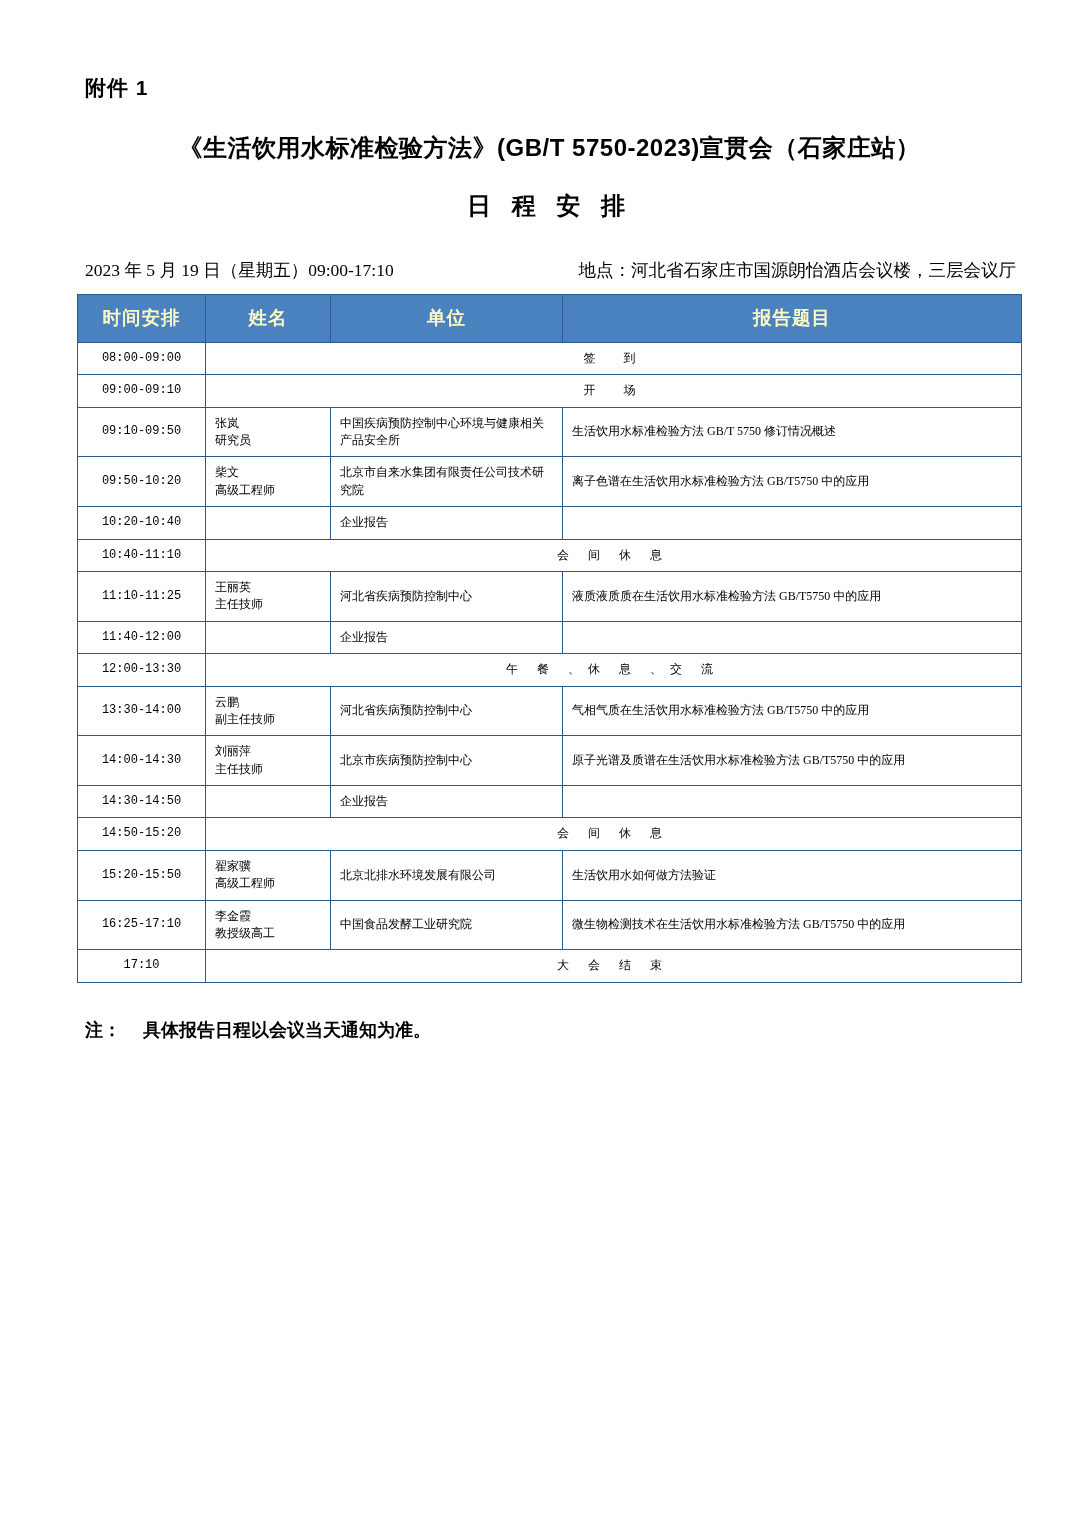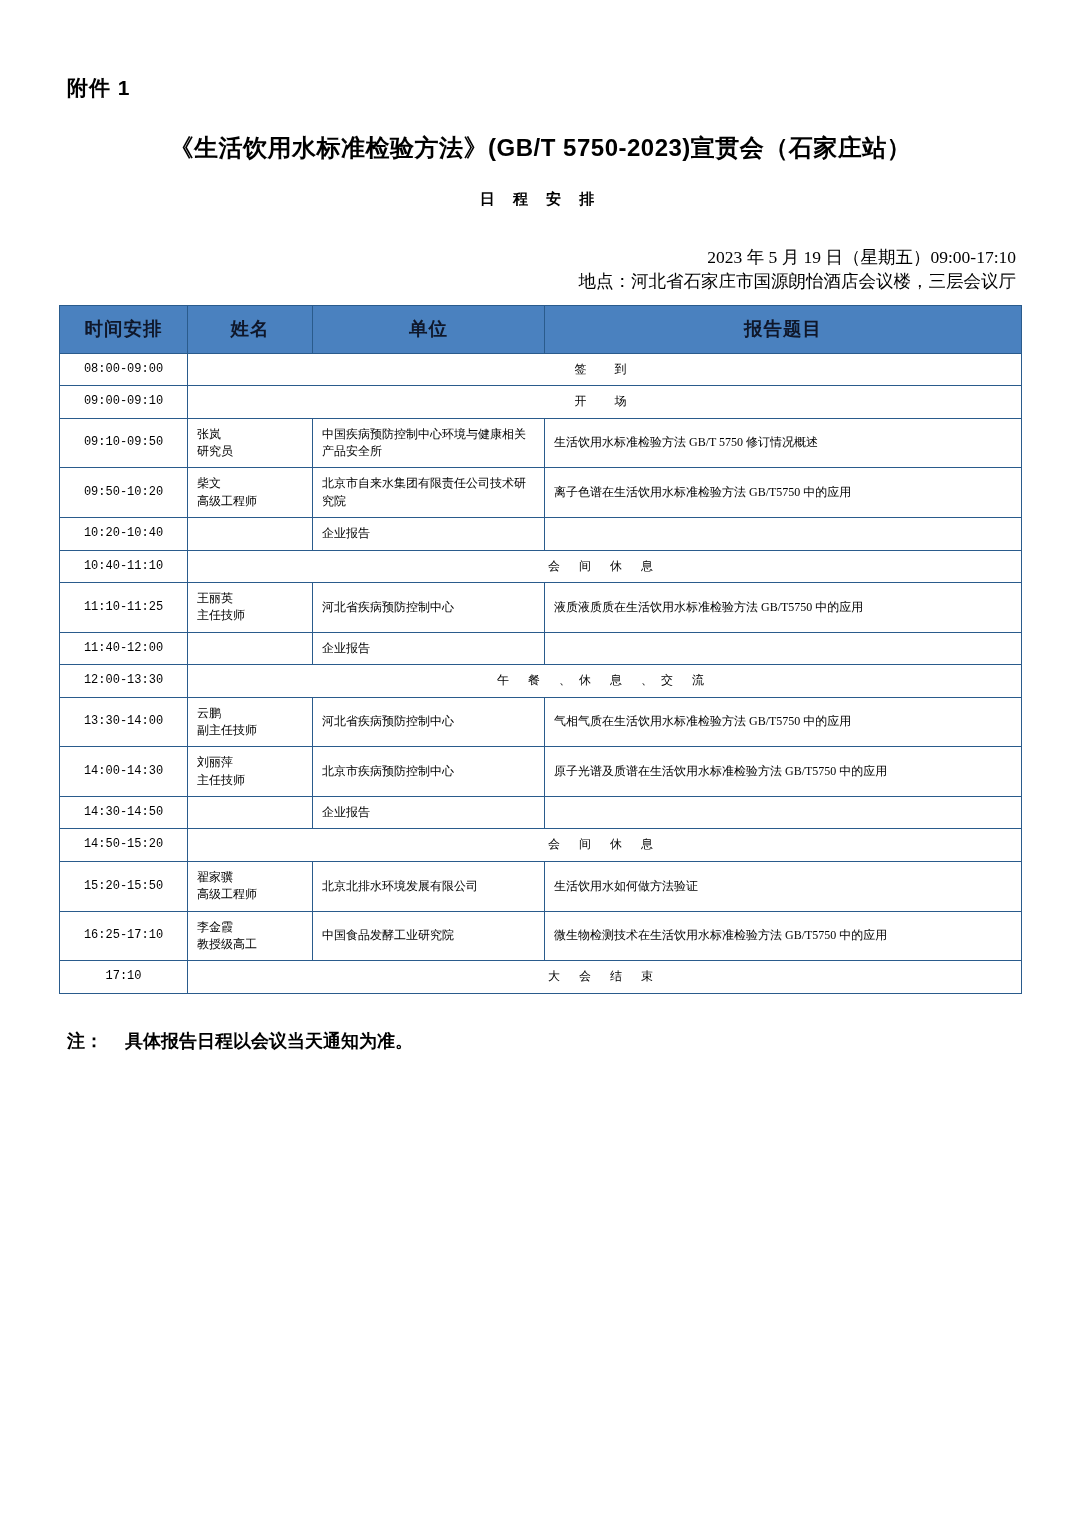--- a/index.html
+++ b/index.html
@@ -11,73 +11,72 @@
     width: 1080px;
     min-height: 1527px;
     font-family: "Liberation Serif", serif;
     color: #000;
   }
   .page {
     position: relative;
     width: 1077px;
     min-height: 1527px;
     box-sizing: border-box;
-    padding: 60px 55px 40px 59px;
+    padding: 60px 55px 40px 77px;
   }
   .attachment {
     font-family: "Liberation Sans", sans-serif;
     font-size: 21px;
     font-weight: bold;
     letter-spacing: 1px;
     margin: 14px 0 0 8px;
   }
   .doc-title {
     text-align: center;
     font-family: "Liberation Sans", sans-serif;
     font-size: 24px;
     font-weight: bold;
     margin-top: 30px;
     letter-spacing: 0.5px;
   }
   .doc-subtitle {
     text-align: center;
     font-family: "Liberation Sans", sans-serif;
-    font-size: 15px;
+    font-size: 24px;
     font-weight: bold;
     letter-spacing: 7px;
     margin-top: 26px;
   }
   .meta-row {
     display: flex;
     justify-content: space-between;
     align-items: flex-end;
     margin-top: 36px;
     padding: 0 6px 0 8px;
     font-size: 17.5px;
-    flex-direction: column;
   }
   .meta-left { white-space: nowrap; }
   .meta-right { white-space: nowrap; margin-left: 48px; }
 
   table.schedule {
     border-collapse: collapse;
     width: 100%;
     margin-top: 12px;
     table-layout: fixed;
   }
   table.schedule td, table.schedule th {
     border: 1px solid #2a5b8c;
     padding: 7px 9px;
     font-size: 12px;
     vertical-align: middle;
     line-height: 1.45;
   }
   table.schedule thead th {
     background: #4a81bf;
-    color: #0f172a;
+    color: #fef9c3;
     font-weight: bold;
     text-align: center;
     font-size: 18.5px;
     padding: 10px 6px;
     letter-spacing: 1px;
   }
   .col-time { width: 128px; }
   .col-name { width: 125px; }
   .col-org  { width: 232px; }
   .col-topic{ width: auto; }

